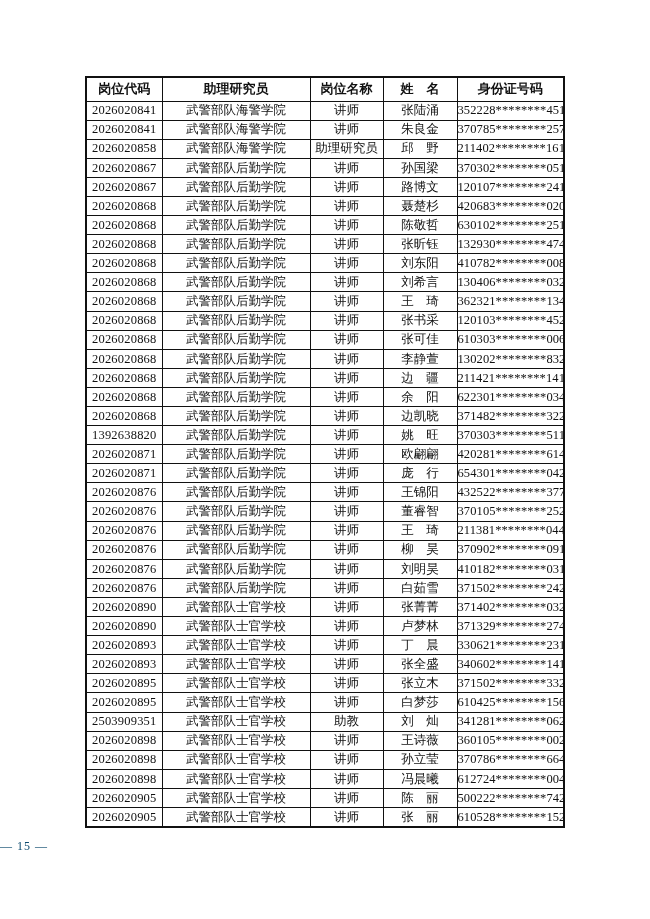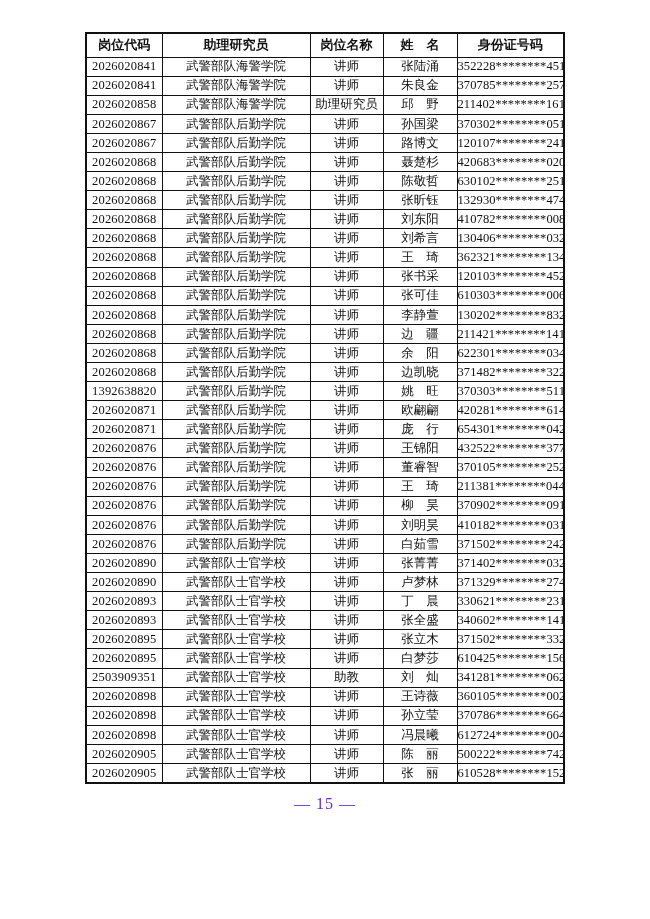--- a/index.html
+++ b/index.html
@@ -6,21 +6,21 @@
   html, body {
     width: 650px; height: 919px;
     background: #ffffff;
     font-family: "Liberation Serif", "DejaVu Serif", serif;
     color: #111;
     overflow: hidden;
   }
   .page {
     width: 650px; height: 919px;
     position: relative;
-    padding-top: 32px;
+    padding-top: 76px;
   }
   table.roster {
     border-collapse: collapse;
     margin: 0 auto;
     table-layout: fixed;
     width: 478px;
     border: 2px solid #111;
   }
   table.roster th, table.roster td {
     border: 1px solid #111;
@@ -51,23 +51,23 @@
   td.cell-id   { font-size: 11.5px; letter-spacing: 0.1px; }
   td.section-cell {
     font-family: "Liberation Sans", "DejaVu Sans", sans-serif;
     font-weight: bold;
     font-size: 13px;
     text-align: left;
     padding-left: 3px;
   }
   .footer {
     margin-top: 11px;
-    text-align: center;
-    font-size: 16px;
-    color: #6d28d9;
+    text-align: left;
+    font-size: 12px;
+    color: #0c4a6e;
     letter-spacing: 1px;
   }
 </style>
 </head>
 <body>
 
 <div class="page">
   <table class="roster">
     <colgroup>
       <col class="col-code">

